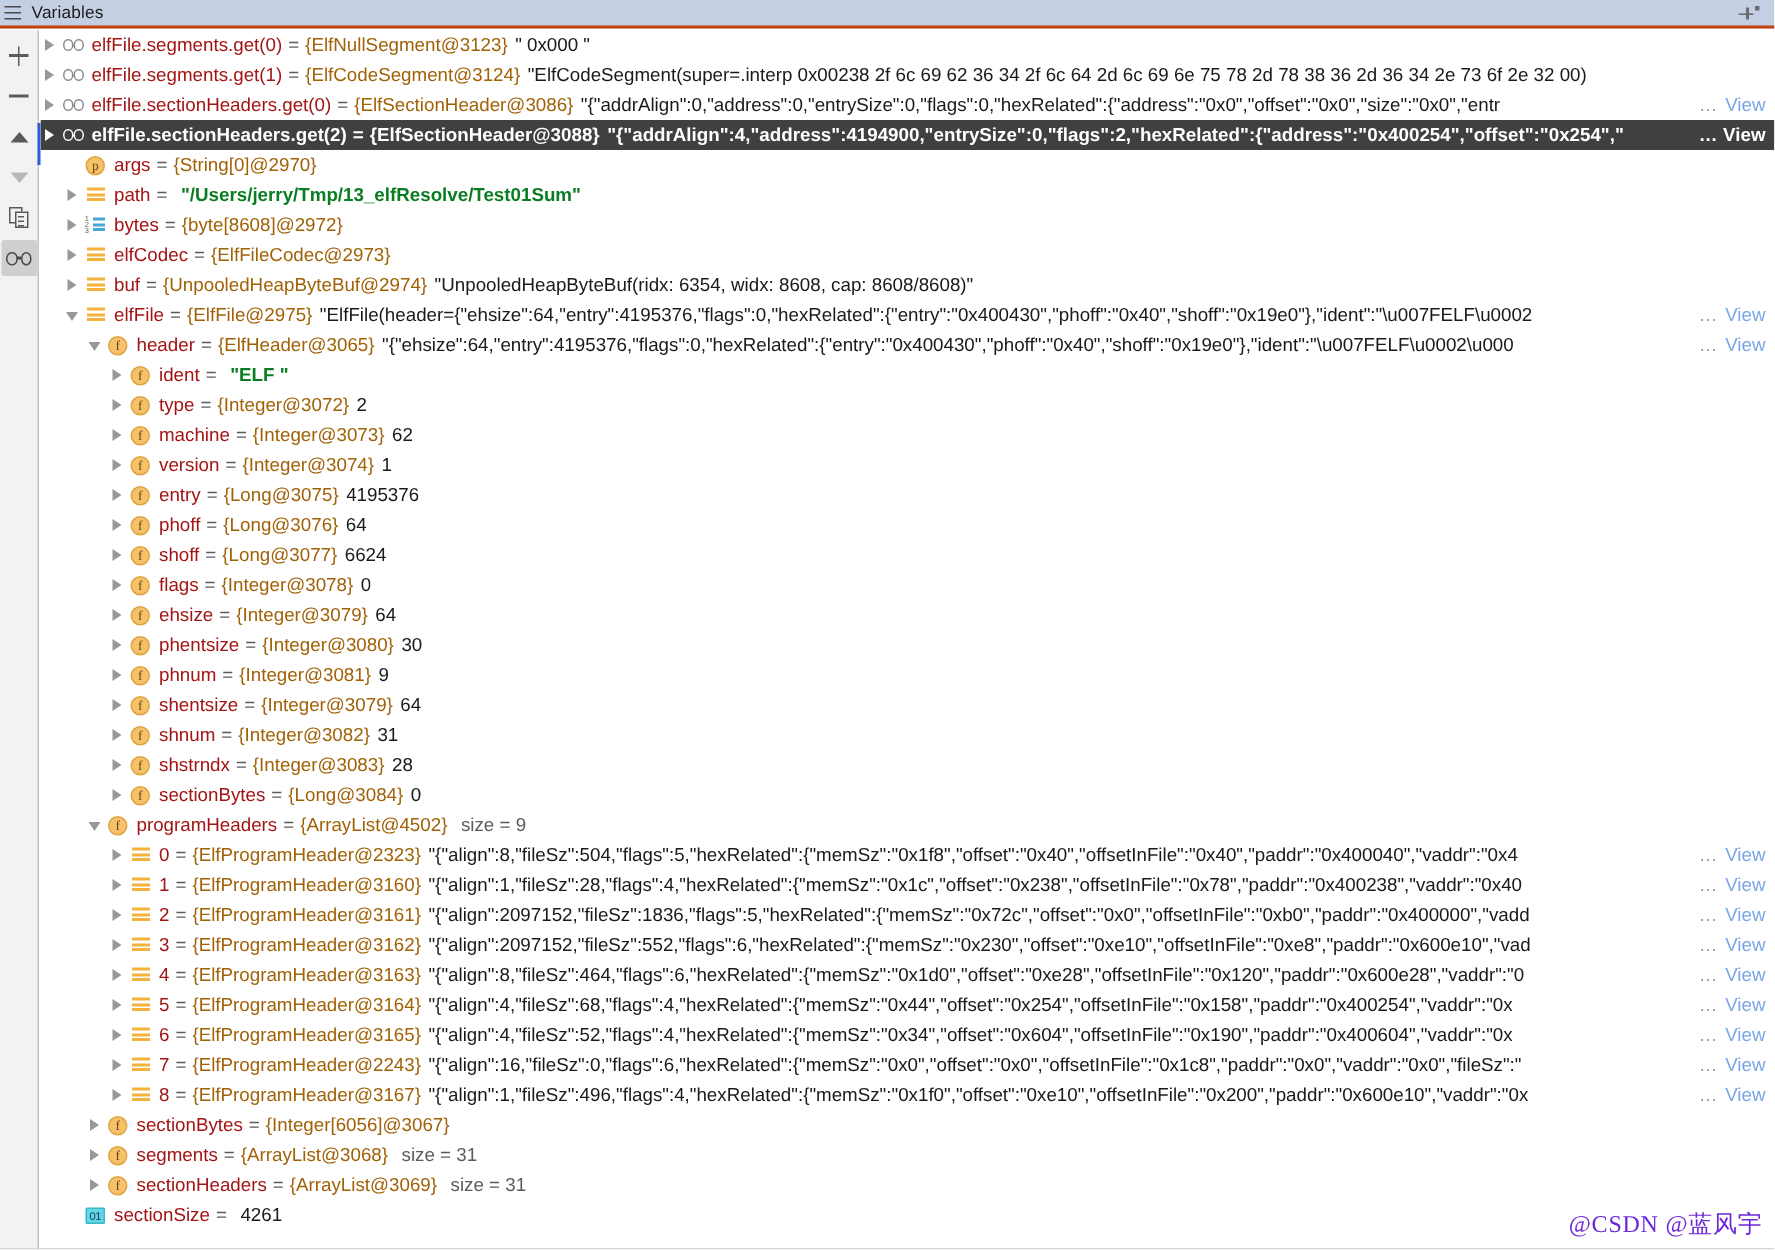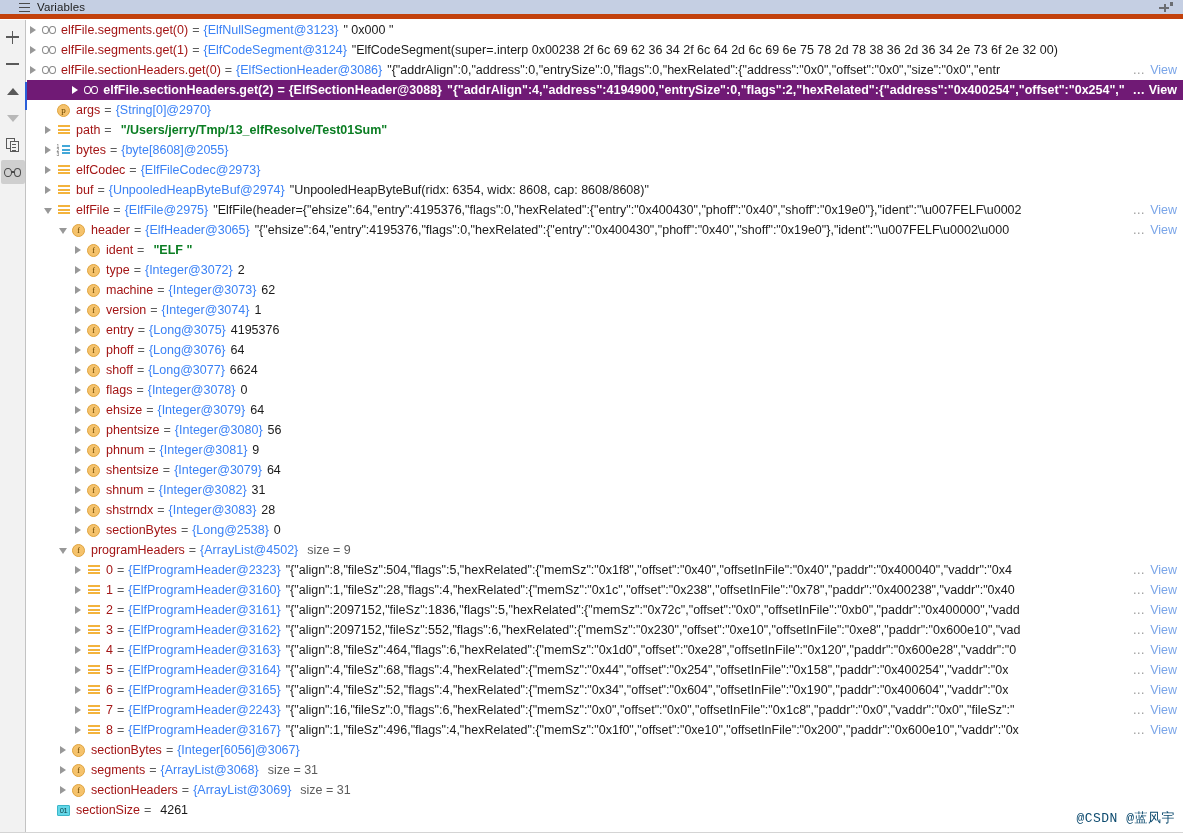--- a/index.html
+++ b/index.html
@@ -17,24 +17,24 @@
     height: 833px;
     background: #ffffff;
   }
 
   
   .titlebar {
     position: absolute;
     left: 0; top: 0;
     width: 1183px; height: 19px;
     background: #c5cfe3;
-    border-bottom: 5px solid #c2410c;
+    border-bottom: 2px solid #c2410c;
     display: flex;
     align-items: center;
-    padding-left: 19px;
+    padding-left: 3px;
   }
   .hamburger {
     width: 11px; height: 9px;
     display: inline-block;
     position: relative;
     margin-right: 7px;
     flex: 0 0 auto;
   }
   .hamburger i {
     position: absolute;
@@ -150,21 +150,21 @@
     position: relative;
     height: 20px;
     line-height: 20px;
     white-space: nowrap;
     font-size: 12.5px;
     display: flex;
     align-items: center;
     padding-right: 16px;
     overflow: hidden;
   }
-  .row.selected { background: #701a75; justify-content: center; }
+  .row.selected { background: #404040; }
 
   .arrow {
     flex: 0 0 auto;
     width: 14px;
     height: 20px;
     position: relative;
   }
   .arrow.closed::before {
     content: "";
     position: absolute;
@@ -272,21 +272,21 @@
     flex: 0 0 auto;
   }
   .row.selected .nm { color: #ffffff; font-weight: bold; }
   .eq {
     color: #5c5c5c;
     flex: 0 0 auto;
     padding: 0 4px;
   }
   .row.selected .eq { color: #ffffff; font-weight: bold; }
   .typ {
-    color: #3b82f6;
+    color: #a16207;
     flex: 0 0 auto;
   }
   .row.selected .typ { color: #ffffff; font-weight: bold; }
   .val {
     color: #1a1a1a;
     flex: 0 1 auto;
     overflow: hidden;
     text-overflow: clip;
     margin-left: 5px;
   }
@@ -328,23 +328,23 @@
     position: absolute;
     left: 25px; top: 82px;
     width: 4px; height: 28px;
     background: #2a5fd9;
   }
 
   
   .watermark {
     position: absolute;
     right: 8px; bottom: 6px;
-    font-size: 13px;
-    color: #0c4a6e;
-    font-family: Liberation Mono, monospace;
+    font-size: 16px;
+    color: #6d28d9;
+    font-family: Liberation Serif, serif;
     letter-spacing: .5px;
     user-select: none;
   }
 
   .bottom-border {
     position: absolute;
     left: 0; bottom: 0; width: 1183px; height: 1px;
     background: #d4d4d4;
   }
 </style>
@@ -486,21 +486,21 @@
         <span class="ic ic-arr">
           <span class="ln"></span>
           <span class="ln"></span>
           <span class="ln"></span>
           <span class="num n1">1</span>
           <span class="num n2">2</span>
           <span class="num n3">3</span>
         </span>
         <span class="nm">bytes</span>
         <span class="eq">=</span>
-        <span class="typ">{byte[8608]@2055}</span>
+        <span class="typ">{byte[8608]@2972}</span>
       </div>
       <div class="row">
         <span class="ind" style="width:15px"></span>
         <span class="arrow closed"></span>
         <span class="ic ic-obj">
           <span class="ln"></span>
           <span class="ln"></span>
           <span class="ln"></span>
         </span>
         <span class="nm">elfCodec</span>
@@ -648,21 +648,21 @@
       </div>
       <div class="row">
         <span class="ind" style="width:45px"></span>
         <span class="arrow closed"></span>
         <span class="ic ic-circ">
           <span class="disc">f</span>
         </span>
         <span class="nm">phentsize</span>
         <span class="eq">=</span>
         <span class="typ">{Integer@3080}</span>
-        <span class="val num">56</span>
+        <span class="val num">30</span>
       </div>
       <div class="row">
         <span class="ind" style="width:45px"></span>
         <span class="arrow closed"></span>
         <span class="ic ic-circ">
           <span class="disc">f</span>
         </span>
         <span class="nm">phnum</span>
         <span class="eq">=</span>
         <span class="typ">{Integer@3081}</span>
@@ -702,21 +702,21 @@
         <span class="val num">28</span>
       </div>
       <div class="row">
         <span class="ind" style="width:45px"></span>
         <span class="arrow closed"></span>
         <span class="ic ic-circ">
           <span class="disc">f</span>
         </span>
         <span class="nm">sectionBytes</span>
         <span class="eq">=</span>
-        <span class="typ">{Long@2538}</span>
+        <span class="typ">{Long@3084}</span>
         <span class="val num">0</span>
       </div>
       <div class="row">
         <span class="ind" style="width:30px"></span>
         <span class="arrow open"></span>
         <span class="ic ic-circ">
           <span class="disc">f</span>
         </span>
         <span class="nm">programHeaders</span>
         <span class="eq">=</span>

